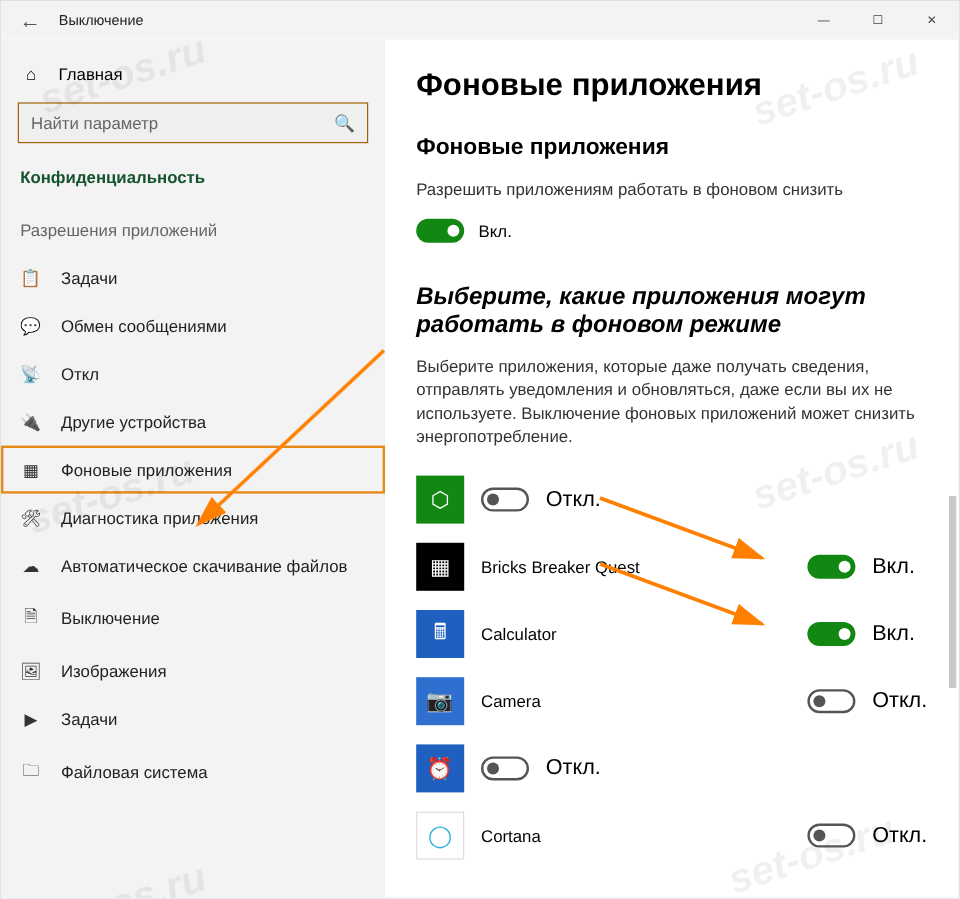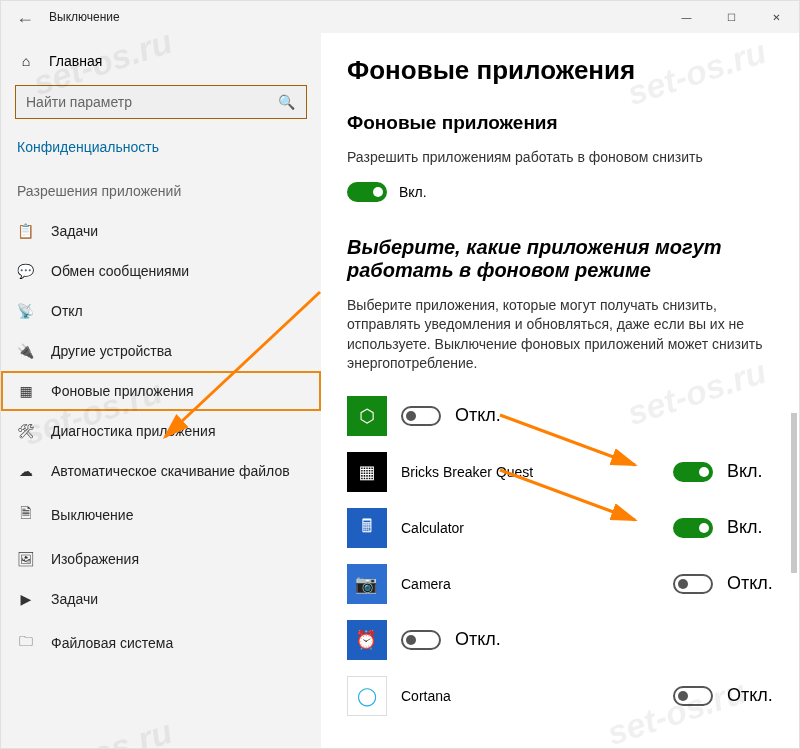--- a/index.html
+++ b/index.html
@@ -9,21 +9,21 @@
     .titlebar .back { width: 48px; text-align: center; color: #555; font-size: 18px; }
     .titlebar .title { flex: 1; font-size: 12px; color: #222; }
     .win-controls { display: flex; }
     .win-btn { width: 45px; height: 32px; display: flex; align-items: center; justify-content: center; color: #444; font-size: 10px; }
     .body { flex: 1; display: flex; overflow: hidden; }
     .sidebar { width: 320px; background: #f3f3f3; padding: 10px 0; overflow-y: auto; position: relative; }
     .home-row { display: flex; align-items: center; padding: 10px 16px; gap: 14px; }
     .home-row .icon { width: 18px; text-align: center; }
     .search-box { margin: 6px 14px 14px; height: 34px; border: 1px solid #a16207; background: #efefef; display: flex; align-items: center; padding: 0 10px; color: #666; }
     .search-box span.placeholder { flex: 1; font-size: 14px; }
-    .section-label { padding: 6px 16px 14px; font-size: 14px; font-weight: 400; color: #0369a1; }
+    .section-label { padding: 6px 16px 14px; font-size: 14px; font-weight: 700; color: #14532d; }
     .group-label { padding: 14px 16px 12px; font-size: 14px; color: #666; }
     .nav-item { display: flex; align-items: center; gap: 16px; padding: 12px 16px; color: #222; }
     .nav-item .icon { width: 18px; text-align: center; color: #333; }
     .nav-item.selected { outline: 2px solid #e68a17; outline-offset: -2px; }
     .content { flex: 1; padding: 22px 28px 10px 26px; overflow-y: auto; position: relative; }
     h1.page-title { font-size: 26px; font-weight: 600; margin-bottom: 26px; }
     h2.section-title { font-size: 19px; font-weight: 600; margin-bottom: 14px; }
     p.desc { font-size: 14px; color: #333; margin-bottom: 14px; line-height: 1.4; }
     .master-toggle-row { display: flex; align-items: center; gap: 12px; margin-bottom: 34px; }
     .toggle { width: 40px; height: 20px; border-radius: 10px; position: relative; display: inline-block; }
@@ -127,21 +127,21 @@
       <h2 class="section-title">Фоновые приложения</h2>
       <p class="desc">Разрешить приложениям работать в фоновом снизить</p>
       <div class="master-toggle-row">
         <span class="toggle on">
             <span class="knob"></span>
           </span>
         <span>Вкл.</span>
       </div>
 
       <h2 class="section-title" style="font-size:20px;font-style:italic;">Выберите, какие приложения могут работать в фоновом режиме</h2>
-      <p class="desc">Выберите приложения, которые могут получать снизить, отправлять уведомления и обновляться, даже если вы их не используете. Выключение фоновых приложений может снизить энергопотребление.</p>
+      <p class="desc">Выберите приложения, которые даже получать сведения, отправлять уведомления и обновляться, даже если вы их не используете. Выключение фоновых приложений может снизить энергопотребление.</p>
 
       <div id="apps-list">
           <div class="app-row">
             <div class="app-icon" style="background: rgb(18, 135, 18);">⬡</div>
             <span class="toggle off">
               <span class="knob"></span>
             </span>
             <span class="toggle-label">Откл.</span>
           </div>
           <div class="app-row">

